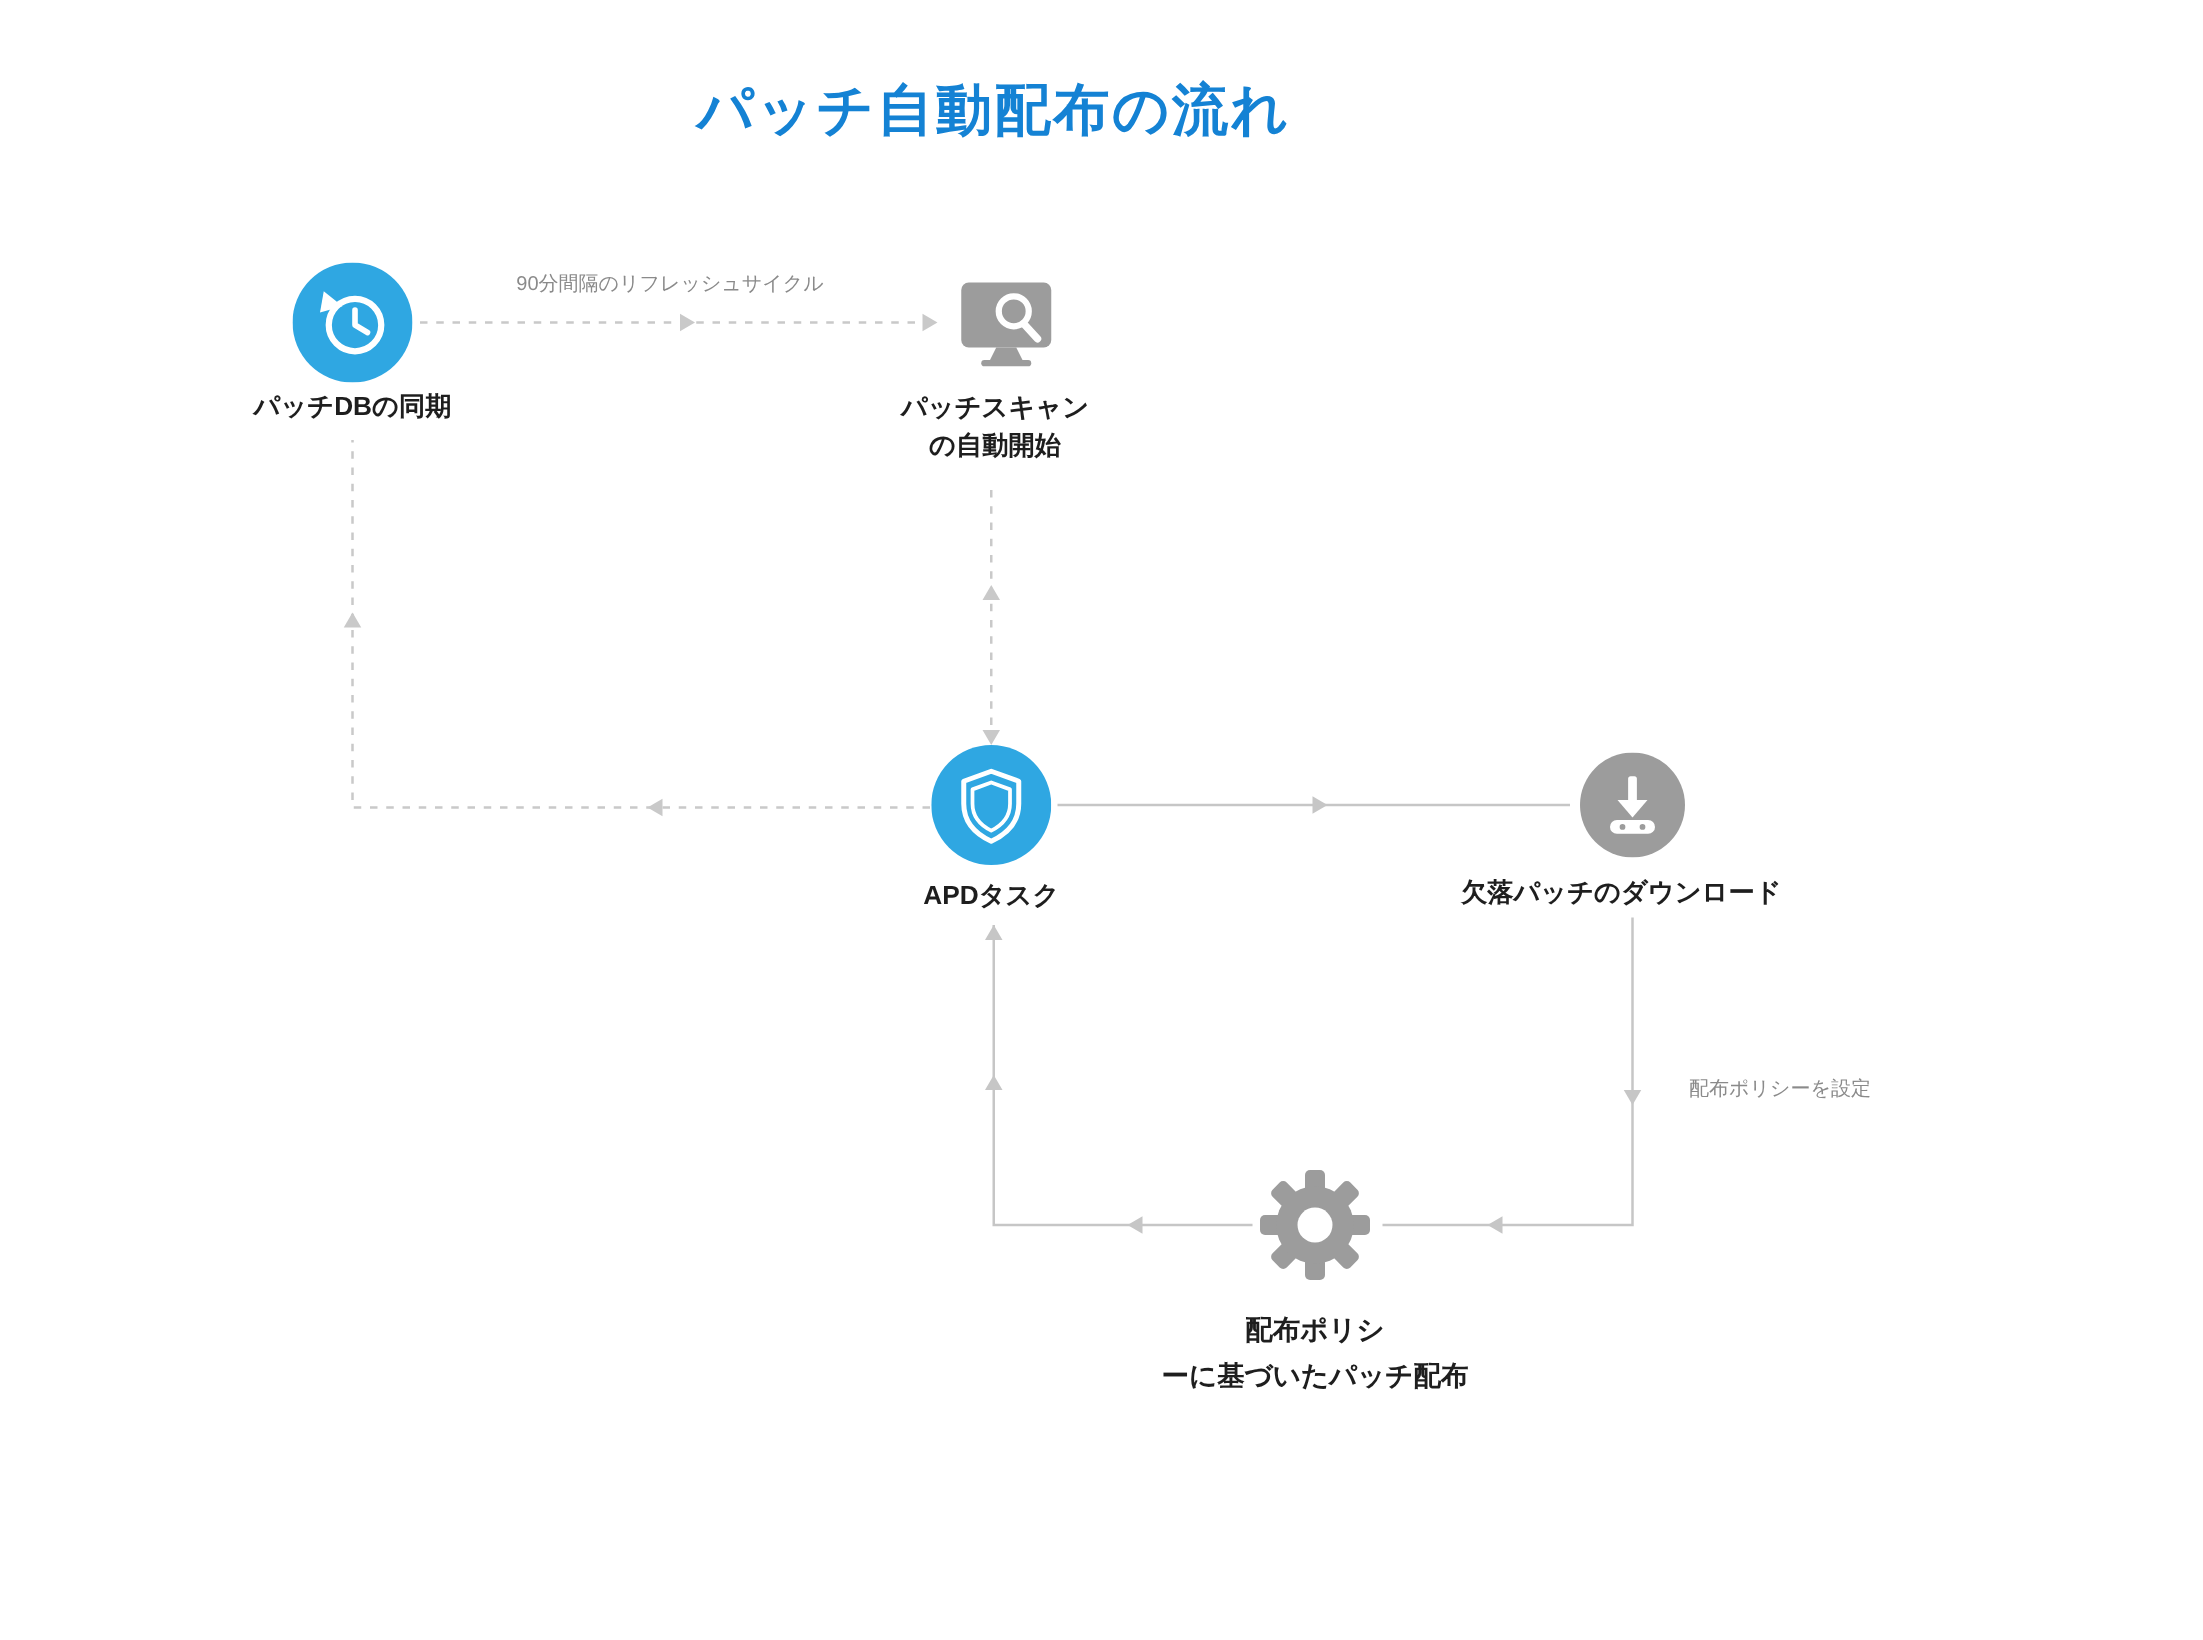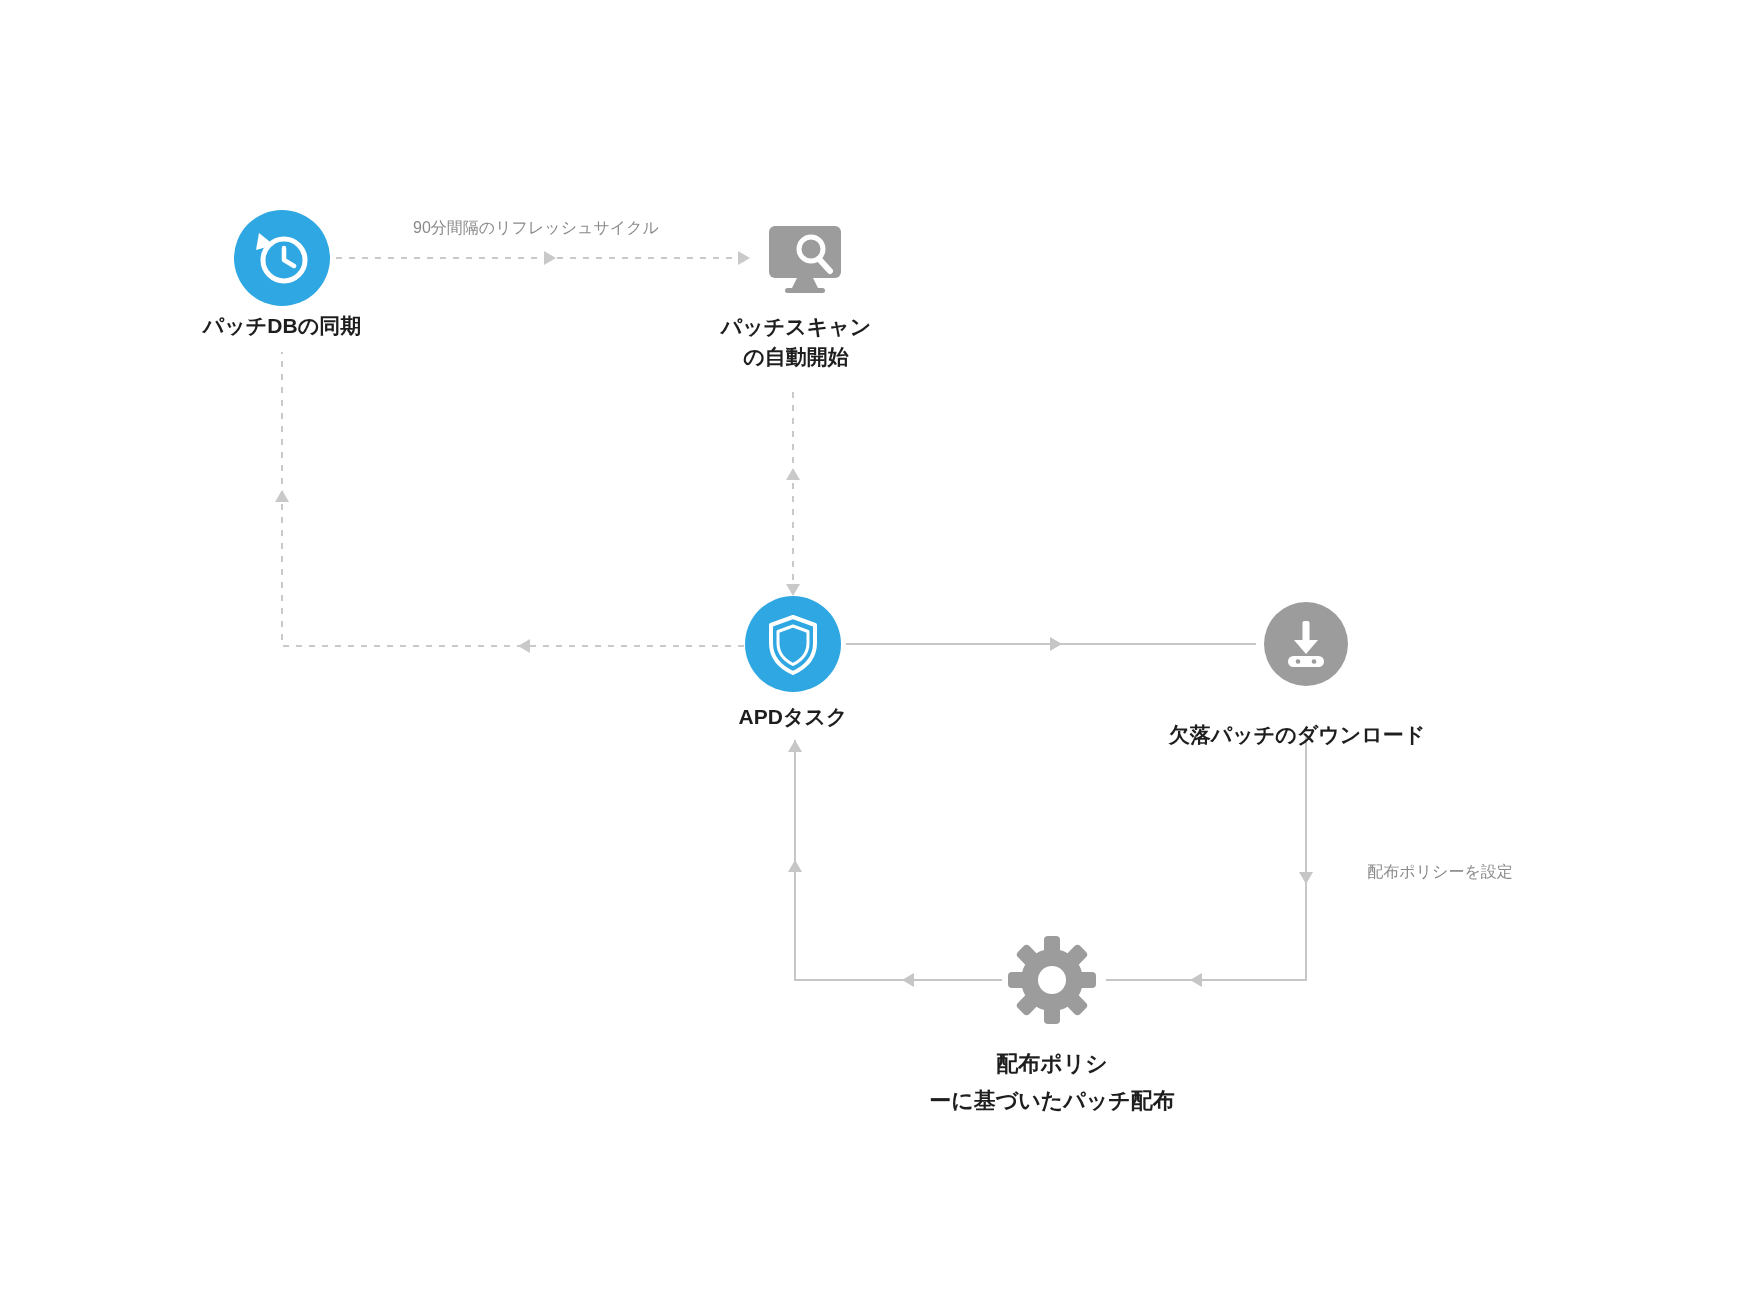--- a/index.html
+++ b/index.html
@@ -23,20 +23,21 @@
   .edge-label{position:absolute;transform:translateX(-50%);text-align:right;
               font-size:16px;line-height:28px;color:var(--text_gray,#8a8a8a);
               white-space:pre-line;}
   .edge-label.two-line{line-height:40px;}
 </style>
 </head>
 <body>
 
 <div class="canvas">
 
+  <div class="title">パッチ自動配布の流れ</div>
 
   <svg class="lines" width="1762" height="1312" viewBox="0 0 1762 1312">
     <g>
       <path class="dash" d="M336 258 H744"></path>
       <polygon class="ah-dash" points="544,251 544,265 556,258"></polygon>
       <polygon class="ah-dash" points="738,251 738,265 750,258"></polygon>
     </g>
     <g>
       <path class="dash" d="M793 392 V594"></path>
       <polygon class="ah-dash" points="786,480 800,480 793,468"></polygon>
@@ -98,21 +99,21 @@
   <div class="node" style="left:1306px;top:644px;">
     <svg width="84" height="84" viewBox="0 0 84 84">
       <circle class="fill-gray" cx="42" cy="42" r="42"></circle>
       <rect x="38.5" y="19" width="7" height="22" rx="2" fill="#fff"></rect>
       <polygon points="30,38 54,38 42,52" fill="#fff"></polygon>
       <rect x="24" y="54" width="36" height="11" rx="5.5" fill="#fff"></rect>
       <circle class="fill-gray" cx="34" cy="59.5" r="2.3"></circle>
       <circle class="fill-gray" cx="50" cy="59.5" r="2.3"></circle>
     </svg>
   </div>
-  <div class="node-label" style="left:1297px;top:700px;margin-top:20px;">欠落パッチのダウンロード</div>
+  <div class="node-label" style="left:1297px;top:700px;">欠落パッチのダウンロード</div>
 
   <div class="node" style="left:1052px;top:980px;">
     <svg width="96" height="96" viewBox="0 0 96 96">
       <g class="fill-gray">
         <rect x="40" y="4" width="16" height="18" rx="4" transform="rotate(0 48 48)"></rect>
         <rect x="40" y="4" width="16" height="18" rx="4" transform="rotate(45 48 48)"></rect>
         <rect x="40" y="4" width="16" height="18" rx="4" transform="rotate(90 48 48)"></rect>
         <rect x="40" y="4" width="16" height="18" rx="4" transform="rotate(135 48 48)"></rect>
         <rect x="40" y="4" width="16" height="18" rx="4" transform="rotate(180 48 48)"></rect>
         <rect x="40" y="4" width="16" height="18" rx="4" transform="rotate(225 48 48)"></rect>
@@ -120,15 +121,15 @@
         <rect x="40" y="4" width="16" height="18" rx="4" transform="rotate(315 48 48)"></rect>
         <circle cx="48" cy="48" r="31"></circle>
       </g>
       <circle cx="48" cy="48" r="14" fill="#fff"></circle>
     </svg>
   </div>
   <div class="node-label big" style="left:1052px;top:1045px;">配布ポリシ
 ーに基づいたパッチ配布</div>
 
   <div class="edge-label" style="left:536px;top:214px;">90分間隔のリフレッシュサイクル</div>
-  <div class="edge-label" style="left:1424px;top:858px;margin-left:16px;">配布ポリシーを設定</div>
+  <div class="edge-label" style="left:1424px;top:858px;">配布ポリシーを設定</div>
 
 </div>
 
 </body></html>

